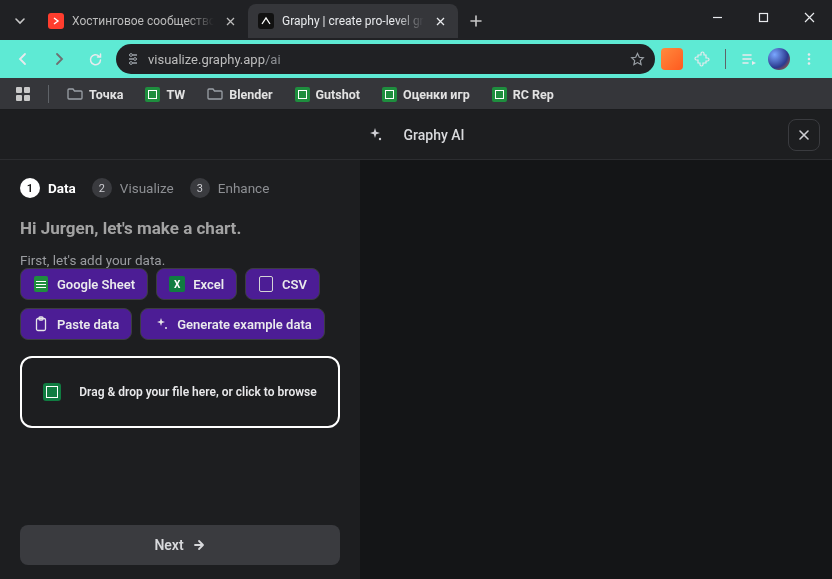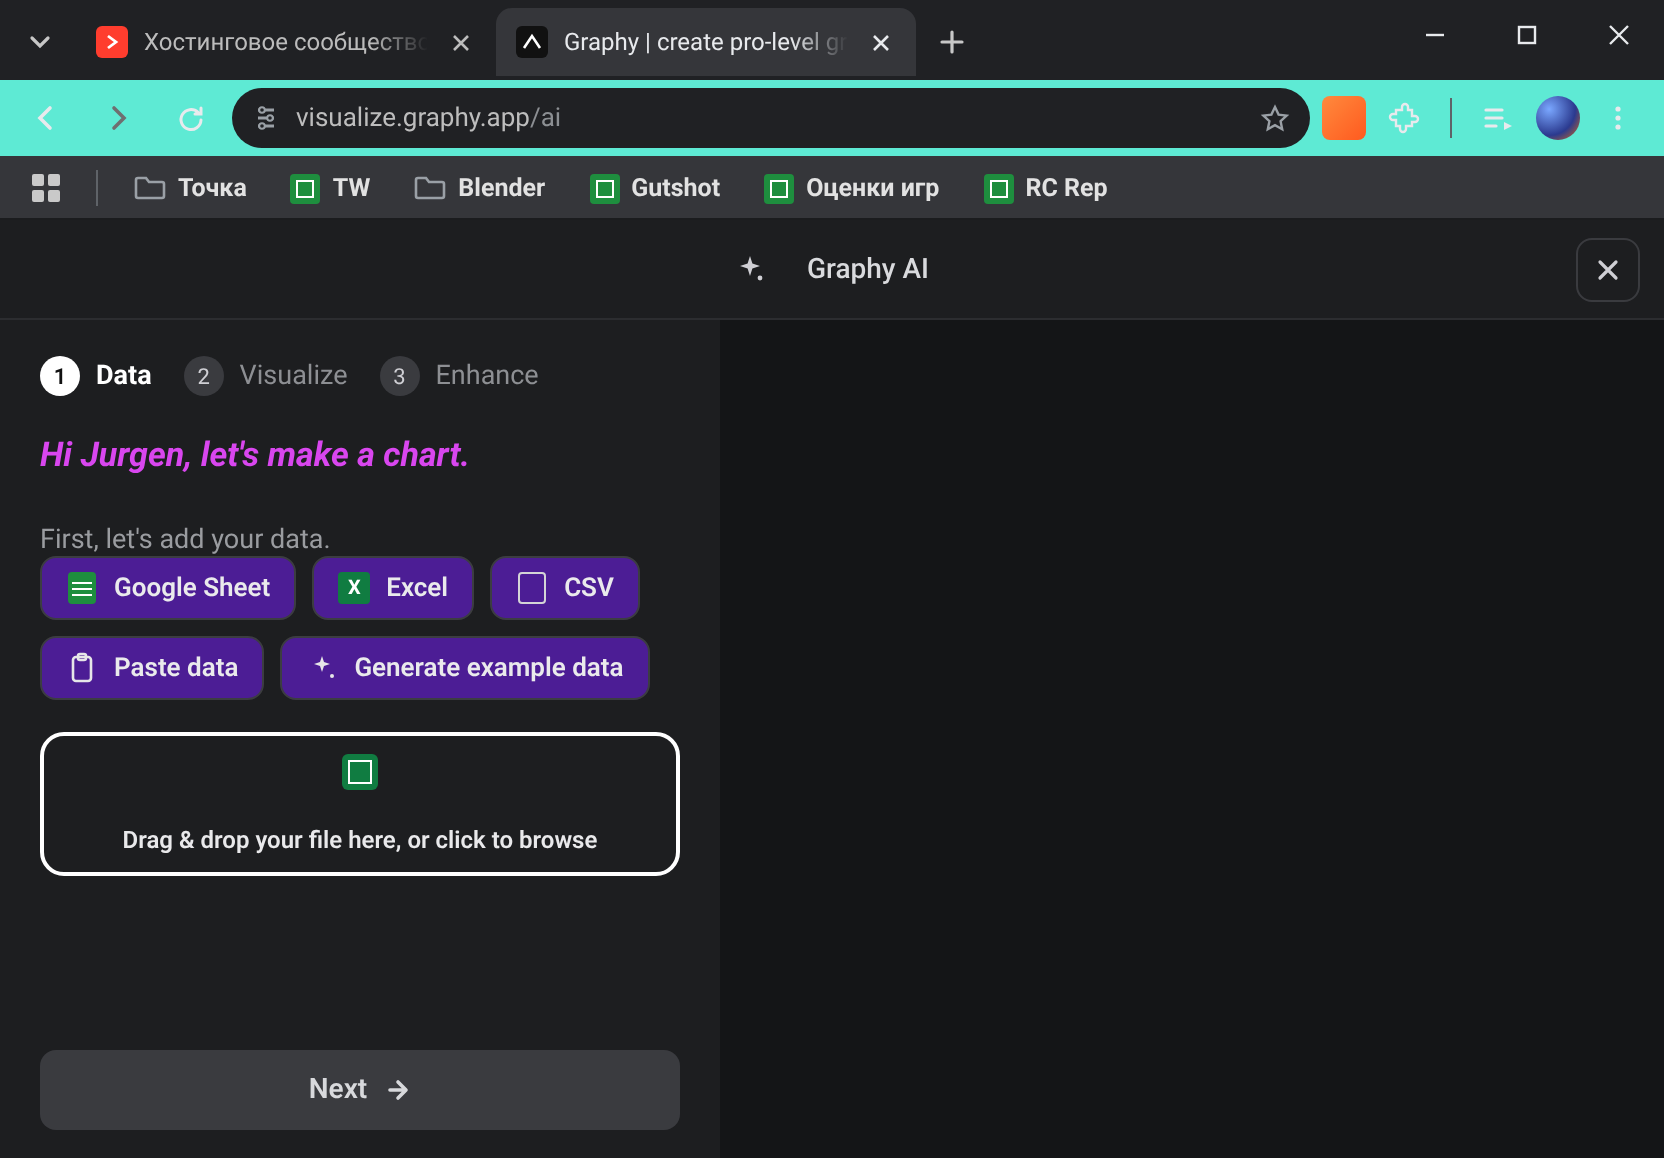--- a/index.html
+++ b/index.html
@@ -81,41 +81,41 @@
   }
   .split { display:flex; height:calc(100% - 50px); }
   .left-pane { width:360px; padding:18px 20px 14px 20px; display:flex; flex-direction:column; position:relative;}
   .right-pane { flex:1; background:#141517; }
   .steps { display:flex; align-items:center; gap:16px; margin-bottom:20px;}
   .step { display:flex; align-items:center; gap:8px; }
   .step .num { width:20px; height:20px; border-radius:50%; background:#3a3b3f; color:#cfcfd4; font-size:11px; display:flex; align-items:center; justify-content:center;}
   .step.active .num { background:#ffffff; color:#111; font-weight:600;}
   .step .lbl { color:#8d8f93; font-size:13.5px;}
   .step.active .lbl { color:#fff; font-weight:700;}
-  h2.greet { font-size:17px; color:#d946ef; font-weight:700; margin-bottom:24px;font-style:italic;}
+  h2.greet { font-size:17px; color:#a3a3a3; font-weight:700; margin-bottom:14px;}
   .sub { color:#9a9ca0; font-size:13.5px; }
   .pill-row { display:flex; flex-wrap:wrap; gap:8px; margin-bottom:8px;}
   .pill {
     display:flex; align-items:center; gap:8px;
     border:1px solid #3c3d41; border-radius:8px;
     padding:7px 12px; color:#eaeaec; font-size:13px; font-weight:600;
     background:#4c1d95;
     text-align:center;
   }
   .pill .ic { display:flex; width:16px; height:16px; align-items:center; justify-content:center;}
   .green-doc { width:14px; height:16px; background:#1e8e3e; border-radius:2px; position:relative;}
   .green-doc::after{content:""; position:absolute; left:2px; right:2px; top:5px; height:1px; background:#fff; box-shadow:0 3px 0 #fff, 0 6px 0 #fff;}
   .excel-ic { width:16px; height:16px; background:#107c41; border-radius:2px; position:relative;}
   .excel-ic::after{content:"X"; position:absolute; inset:0; color:#fff; font-size:10px; font-weight:700; display:flex; align-items:center; justify-content:center;}
   .csv-ic { width:14px; height:16px; border:1.5px solid #d4d4d6; border-radius:2px;}
   .clip-ic { color:#e6e6e8; }
   .dropzone {
     margin-top:8px;
     border:2px solid #fff; border-radius:12px;
-    height:72px; display:flex; flex-direction:column; align-items:center; justify-content:center; gap:18px;
+    height:72px; display:flex; flex-direction:row; align-items:center; justify-content:center; gap:18px;
     color:#e9e9eb; font-size:12px; font-weight:600;
   }
   .dz-icon { width:18px; height:18px; background:#107c41; border-radius:3px; position:relative;}
   .dz-icon::after{content:""; position:absolute; left:3px; right:3px; top:3px; bottom:3px; border:1px solid #fff;}
   .next-btn {
     position:absolute; left:20px; right:20px; bottom:14px;
     height:40px; border-radius:8px; background:#3a3b3f; color:#d8d9dc;
     display:flex; align-items:center; justify-content:center; gap:8px;
     font-size:14px; font-weight:600;
   }

